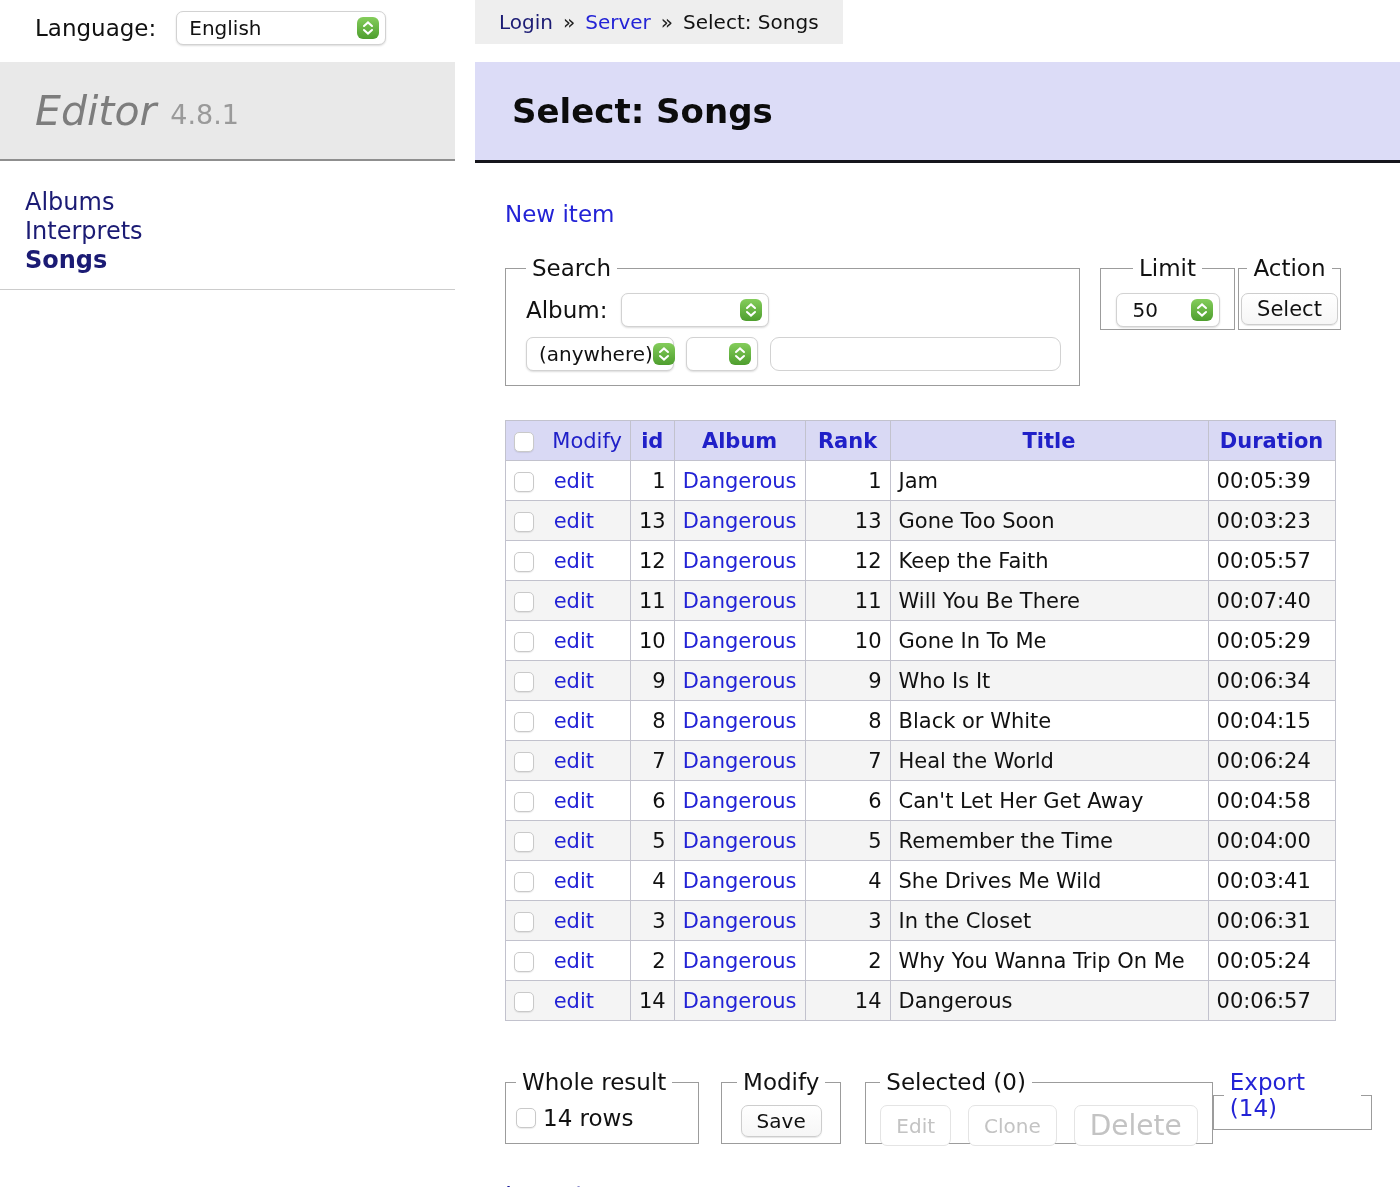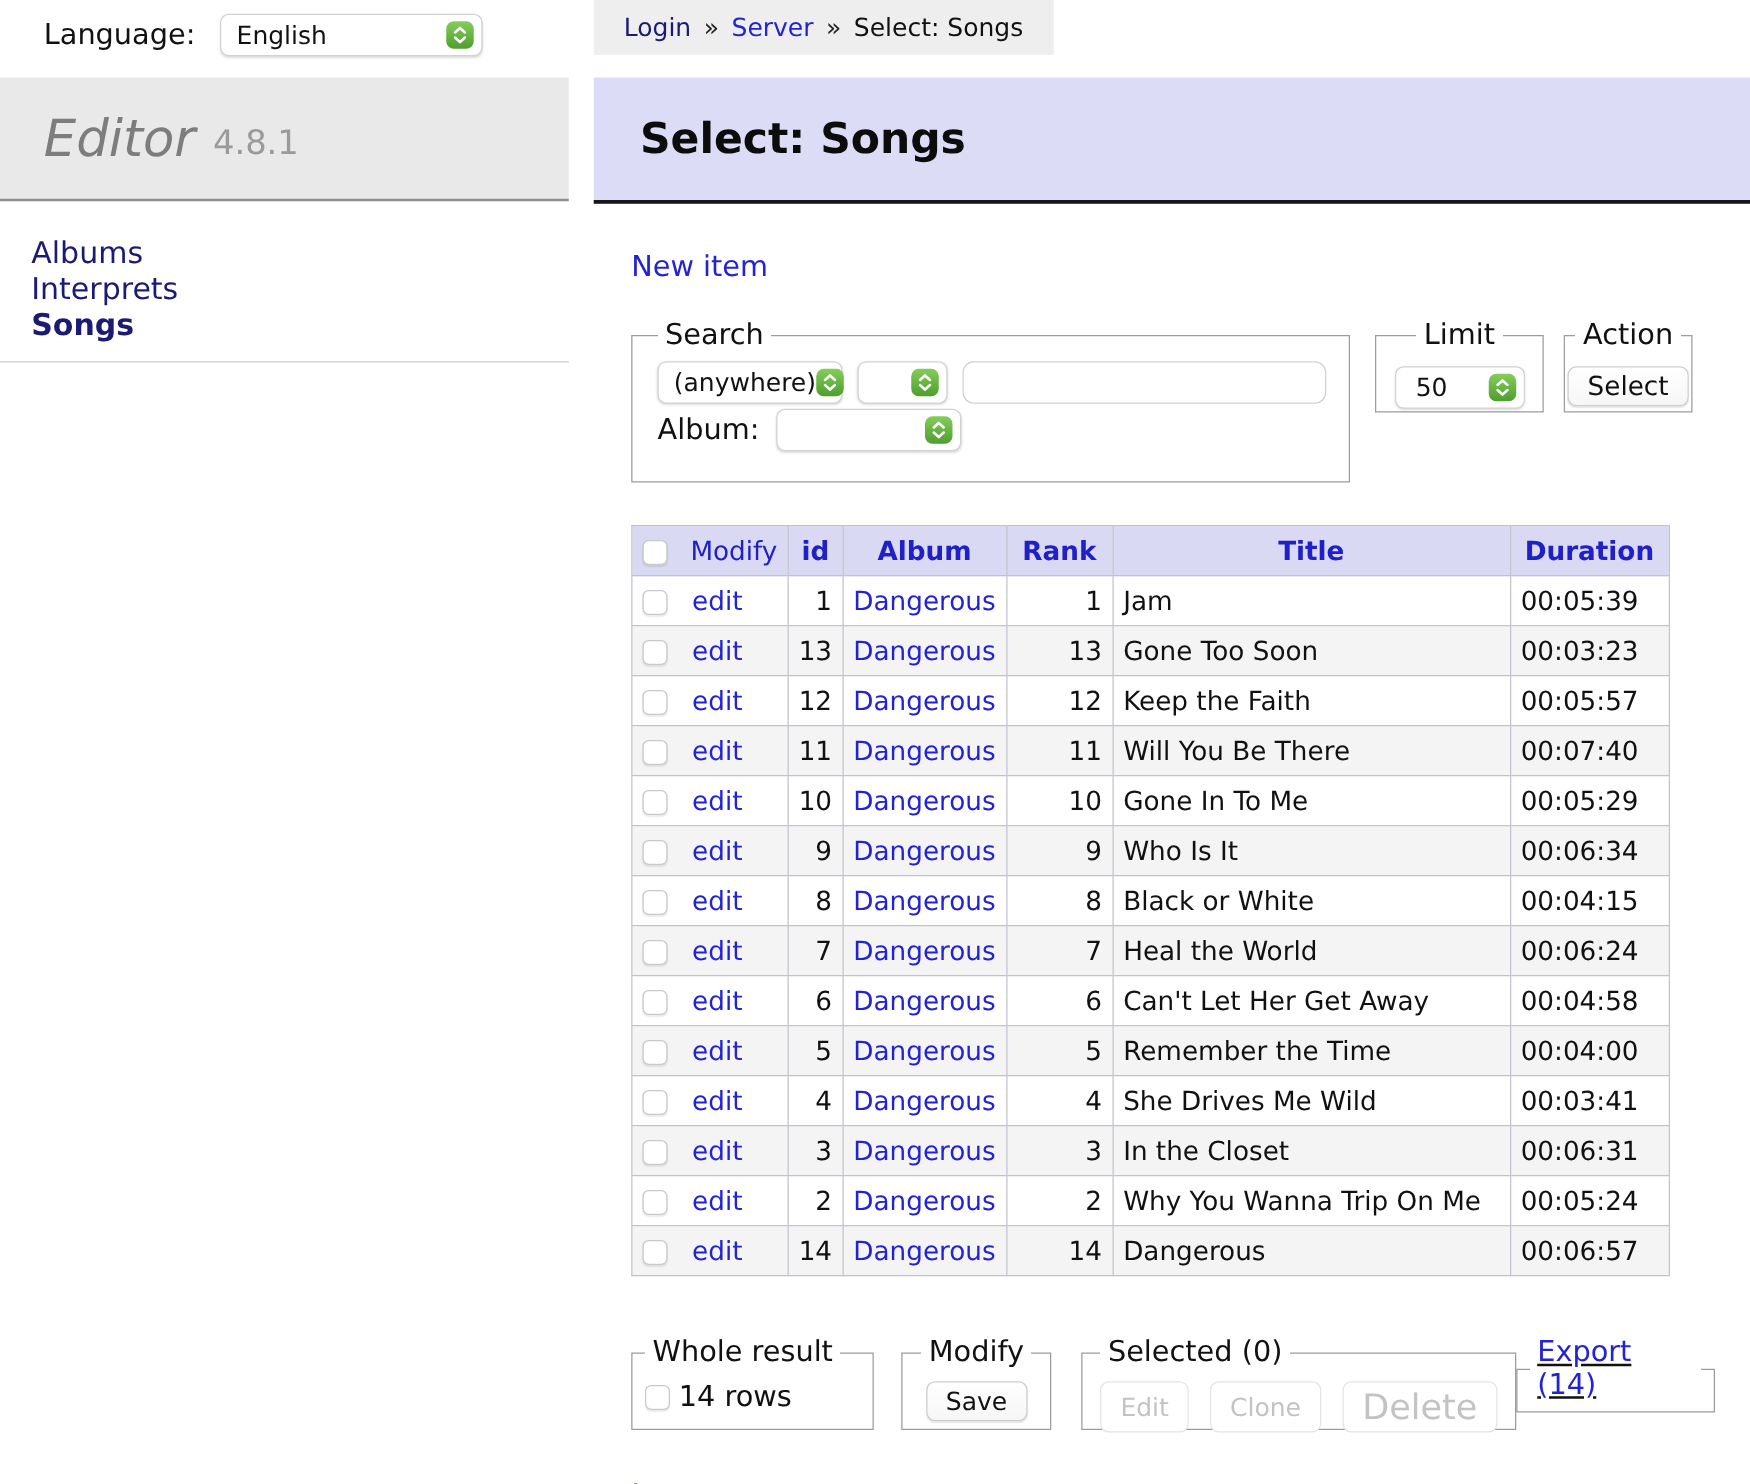--- a/index.html
+++ b/index.html
@@ -43,21 +43,21 @@
   .main { position:absolute; left:505px; top:201px; width:877px; }
   .new-item { font-size:23px; display:inline-block; }
 
   fieldset { border:1px solid #9c9c9c; margin:0; padding:8px 14px 14px 20px; }
   legend { font-size:23px; padding:0 6px; color:#111; }
   .legend-center { margin:0 auto; }
 
   .controls-row { display:flex; margin-top:28px; align-items:flex-start; }
   .fs-search { width:575px; }
   .fs-limit { width:135px; margin-left:20px; height:75px; padding:8px 0 0 0; text-align:center; }
-  .fs-action { width:103px; margin-left:16px; height:75px; padding:8px 0 4px 0; text-align:center; }
+  .fs-action { width:103px; margin-left:3px; height:75px; padding:8px 0 4px 0; text-align:center; }
   .search-row { display:flex; align-items:center; }
   .search-row1 { margin:4px 0 10px; }
   .album-label { font-size:23px; margin-right:14px; }
 
   
   .mac-select {
     display:inline-flex; align-items:center; justify-content:space-between;
     background:#fff; border:1px solid #d2d2d2; border-radius:7px;
     box-shadow:0 1px 2px rgba(0,0,0,.14); height:34px; padding:0 6px 0 12px;
     font-size:20px; color:#111; cursor:default; flex:none;
@@ -95,21 +95,21 @@
   .cell-modify .mac-checkbox { margin-right:13px; }
   .cell-num { text-align:right; }
   .col-modify { width:123px; } .col-id { width:42px; } .col-album { width:130px; }
   .col-rank { width:85px; } .col-title { width:318px; } .col-duration { width:127px; }
 
   
   .footer-row { display:flex; margin-top:48px; align-items:flex-start;justify-content:center; }
   .fs-whole { width:195px; height:75px; padding:8px 10px 0 10px; }
   .fs-modifyset { width:121px; margin-left:22px; height:75px; padding:8px 0 0 0; text-align:center; }
   .fs-selected { width:296px; margin-left:24px; height:75px; padding:8px 14px 0 14px; }
-  .fs-export { width:160px; margin-left:auto; margin-right:10px; height:41px; padding:0 10px 8px 10px;text-decoration:underline; }
+  .fs-export { width:160px; margin-left:auto; margin-right:10px; height:41px; padding:0 10px 8px 10px; }
   .fs-export legend a { font-size:23px; }
   .whole-row { display:flex; align-items:center; gap:7px; font-size:23px; margin-top:2px; }
   .selected-buttons { display:flex; gap:17px; margin-top:2px; }
   .import-link { display:inline-block; margin-top:38px; font-size:24px; color:#1c1c9a; }
 </style>
 </head>
 <body>
 
 <div class="screen">
 
@@ -149,52 +149,52 @@
     <span class="page-title">Select: Songs</span>
   </div>
 
   <div class="main">
 
     <a href="#" class="link new-item">New item</a>
 
     <div class="controls-row">
       <fieldset class="fs-search">
         <legend>Search</legend>
+        <div class="search-row search-row1">
+          <span class="album-label">Album:</span>
+          <div class="mac-select" style="width:148px;">
+            <span></span>
+            <span class="stepper">
+              <svg width="12" height="14" viewBox="0 0 12 14">
+                  <path d="M2 5 L6 1.4 L10 5" stroke="#fff" stroke-width="2" fill="none" stroke-linecap="round"></path>
+                  <path d="M2 9 L6 12.6 L10 9" stroke="#fff" stroke-width="2" fill="none" stroke-linecap="round"></path>
+                </svg>
+            </span>
+          </div>
+        </div>
         <div class="search-row">
           <div class="mac-select" style="width:148px;">
             <span>(anywhere)</span>
             <span class="stepper">
               <svg width="12" height="14" viewBox="0 0 12 14">
                   <path d="M2 5 L6 1.4 L10 5" stroke="#fff" stroke-width="2" fill="none" stroke-linecap="round"></path>
                   <path d="M2 9 L6 12.6 L10 9" stroke="#fff" stroke-width="2" fill="none" stroke-linecap="round"></path>
                 </svg>
             </span>
           </div>
           <div class="mac-select" style="width:72px; margin-left:12px;">
             <span></span>
             <span class="stepper">
               <svg width="12" height="14" viewBox="0 0 12 14">
                   <path d="M2 5 L6 1.4 L10 5" stroke="#fff" stroke-width="2" fill="none" stroke-linecap="round"></path>
                   <path d="M2 9 L6 12.6 L10 9" stroke="#fff" stroke-width="2" fill="none" stroke-linecap="round"></path>
                 </svg>
             </span>
           </div>
           <input class="mac-input" style="width: 291px; margin-left: 12px;" type="text" placeholder="">
-        </div>
-        <div class="search-row search-row1">
-          <span class="album-label">Album:</span>
-          <div class="mac-select" style="width:148px;">
-            <span></span>
-            <span class="stepper">
-              <svg width="12" height="14" viewBox="0 0 12 14">
-                  <path d="M2 5 L6 1.4 L10 5" stroke="#fff" stroke-width="2" fill="none" stroke-linecap="round"></path>
-                  <path d="M2 9 L6 12.6 L10 9" stroke="#fff" stroke-width="2" fill="none" stroke-linecap="round"></path>
-                </svg>
-            </span>
-          </div>
         </div>
       </fieldset>
 
       <fieldset class="fs-limit">
         <legend class="legend-center">Limit</legend>
         <div class="mac-select" style="width:104px; margin-top:4px; display:inline-flex; padding-left:16px;">
           <span>50</span>
           <span class="stepper">
             <svg width="12" height="14" viewBox="0 0 12 14">
                 <path d="M2 5 L6 1.4 L10 5" stroke="#fff" stroke-width="2" fill="none" stroke-linecap="round"></path>

